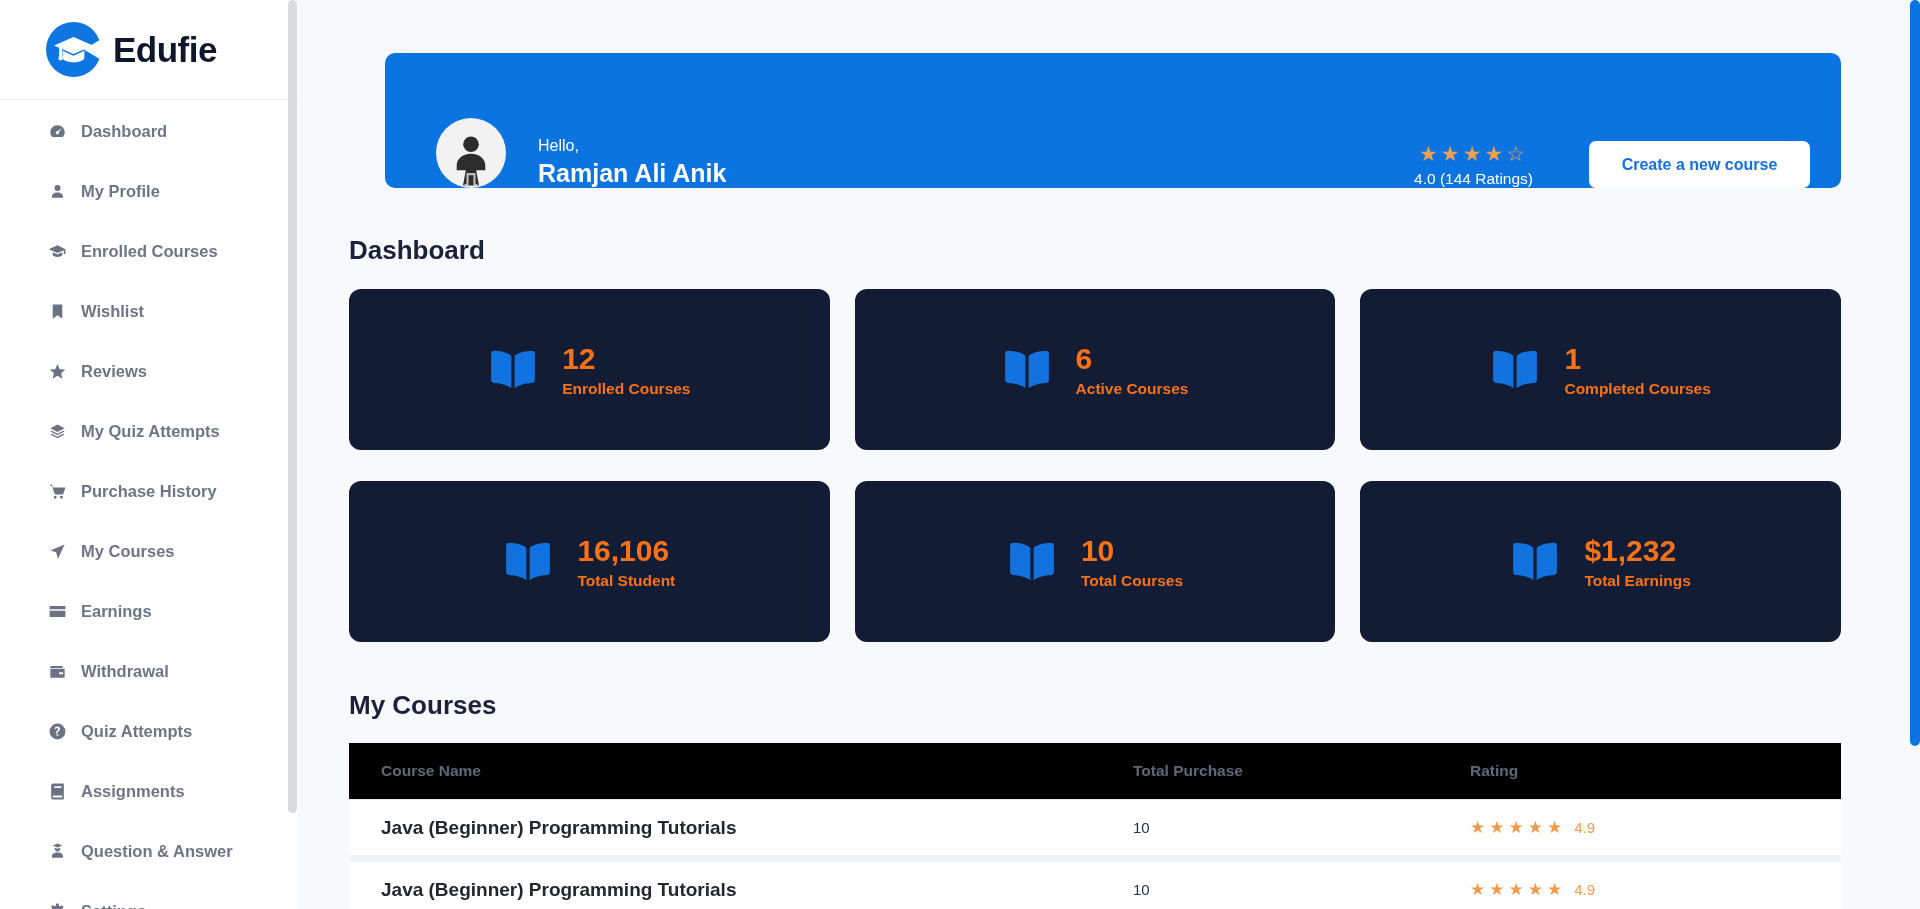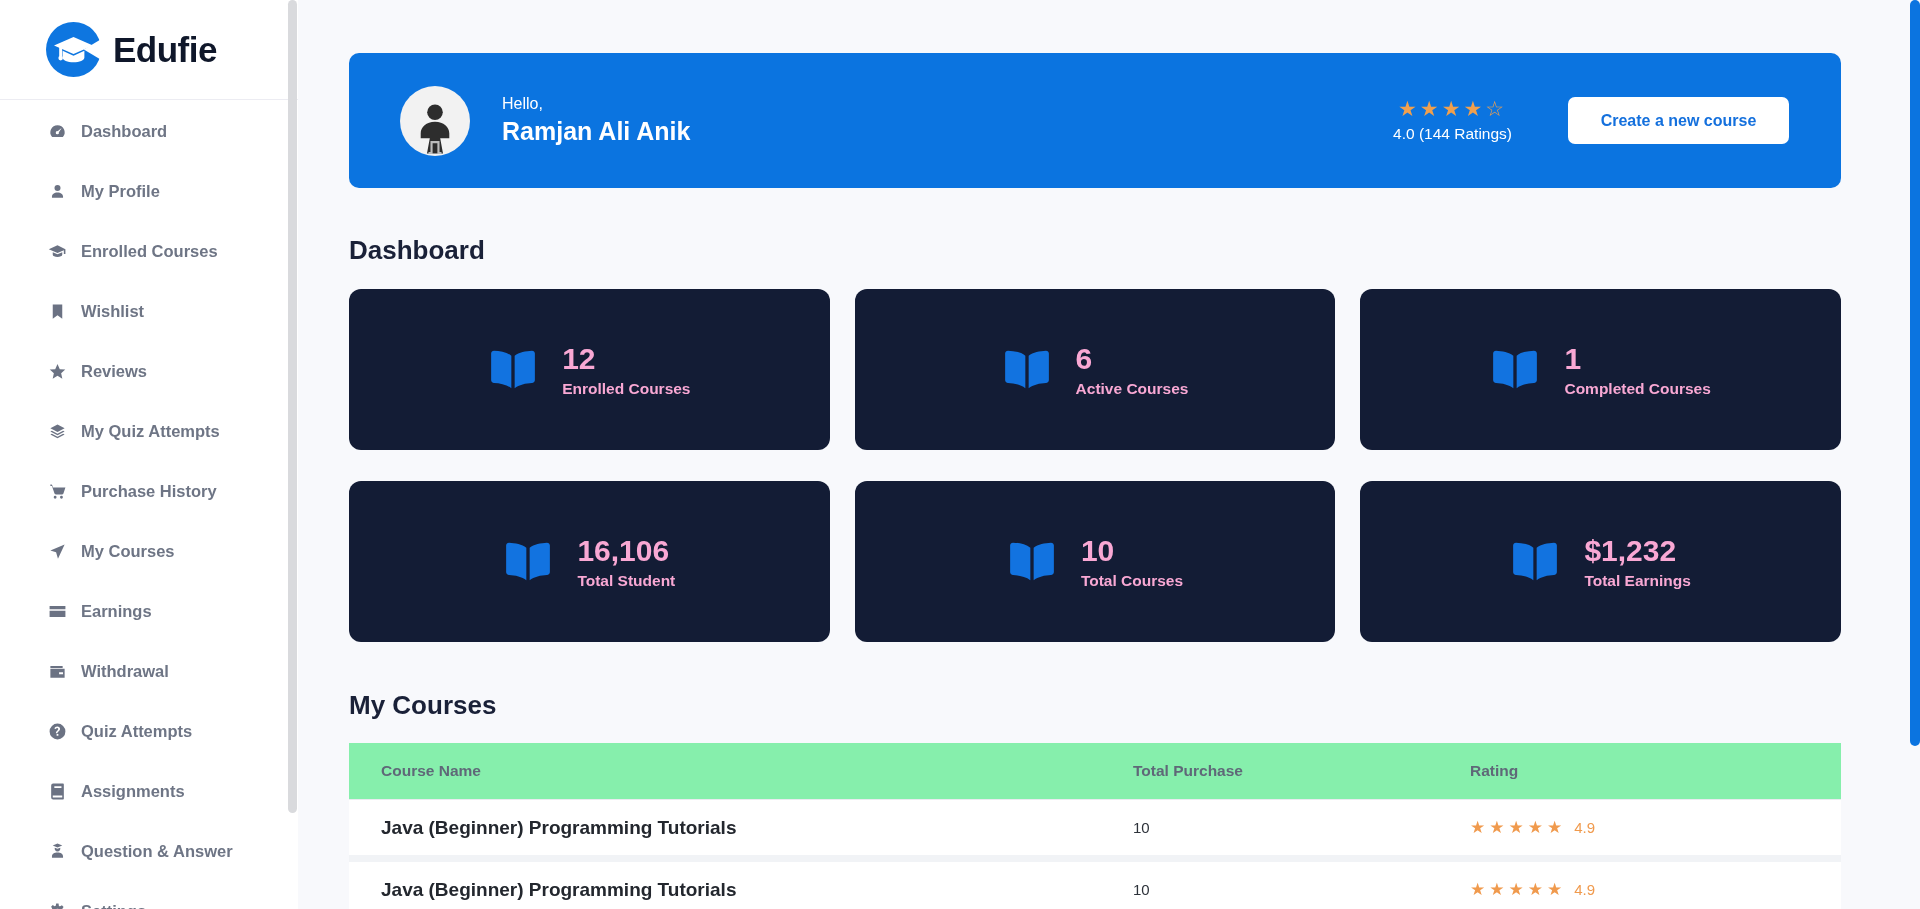--- a/index.html
+++ b/index.html
@@ -19,21 +19,21 @@
   .nav-item .ico svg { width:19px; height:19px; }
   .sidebar-thumb { position:absolute; left:288px; top:0; width:9px; height:813px;
                    background:#d9dadd; border-radius:5px; }
 
   
   .main { position:absolute; left:298px; top:0; width:1622px; height:909px;
           background:#f8f9fc; padding:53px 79px 0 51px; }
 
   
   .banner { height:135px; border-radius:10px; background:var(--blue,#0b74e0);
-            display:flex; align-items:center; padding:0 52px 0 51px; color:#fff; }
+            display:flex; align-items:flex-end; padding:0 31px 0 51px; color:#fff;margin-left:36px; }
   .avatar { width:70px; height:70px; border-radius:50%; background:#f2f2f2; overflow:hidden;
             display:flex; align-items:flex-end; justify-content:center; flex:0 0 auto; }
   .avatar svg { width:52px; height:58px; }
   .greet { margin-left:32px; }
   .greet .hello { font-size:16px; font-weight:400; }
   .greet .uname { font-size:25px; font-weight:600; margin-top:4px; }
   .rating-block { margin-left:auto; margin-right:56px; text-align:center; }
   .rating-stars { font-size:21px; letter-spacing:3px; color:var(--orange,#f0a04e); line-height:1; }
   .rating-text { font-size:15.5px; margin-top:6px; }
   .create-btn { width:221px; height:47px; background:#fff; border:none; border-radius:7px;
@@ -41,29 +41,29 @@
                 font-family:"Liberation Sans", sans-serif; }
 
   
   .section-title { font-size:26px; font-weight:700; color:#1a2138; }
   .t-dashboard { margin-top:47px; }
   .t-courses { margin-top:48px; }
 
   
   .cards { margin-top:23px; display:grid; grid-template-columns:repeat(3,1fr); gap:31px 25px; }
   .card { height:161px; background:var(--navy,#131c35); border-radius:12px;
-          display:flex; align-items:center; justify-content:center; color:#f9a8d4; }
+          display:flex; align-items:center; justify-content:center; color:#f97316; }
   .card .book { width:50px; height:46px; color:#1273e0; margin-right:24px; flex:0 0 auto; }
   .card .book svg { width:50px; height:46px; }
   .card .val { font-size:30px; font-weight:600; line-height:1.1; }
   .card .lab { font-size:15.5px; font-weight:700; margin-top:5px; }
 
   
   .table { margin-top:22px; }
-  .thead { height:57px; background:#86efac; display:grid; grid-template-columns:752px 337px 1fr;
+  .thead { height:57px; background:#000000; display:grid; grid-template-columns:752px 337px 1fr;
            align-items:center; padding:0 32px; border-bottom:1px solid #e9ebf0;
            color:#5f6878; font-size:15.5px; font-weight:600; }
   .trow { height:62px; background:#fff; display:grid; grid-template-columns:752px 337px 1fr;
           align-items:center; padding:0 32px; border-bottom:7px solid #f1f3f6; }
   .c-name { font-size:19px; font-weight:700; color:#23272e; }
   .c-enr { font-size:15px; color:#2d323a; }
   .c-rate { display:flex; align-items:center; color:var(--orange2,#f09a4d); }
   .row-stars { font-size:17px; letter-spacing:4px; line-height:1; }
   .rate-val { font-size:15px; margin-left:8px; letter-spacing:0; }
 

